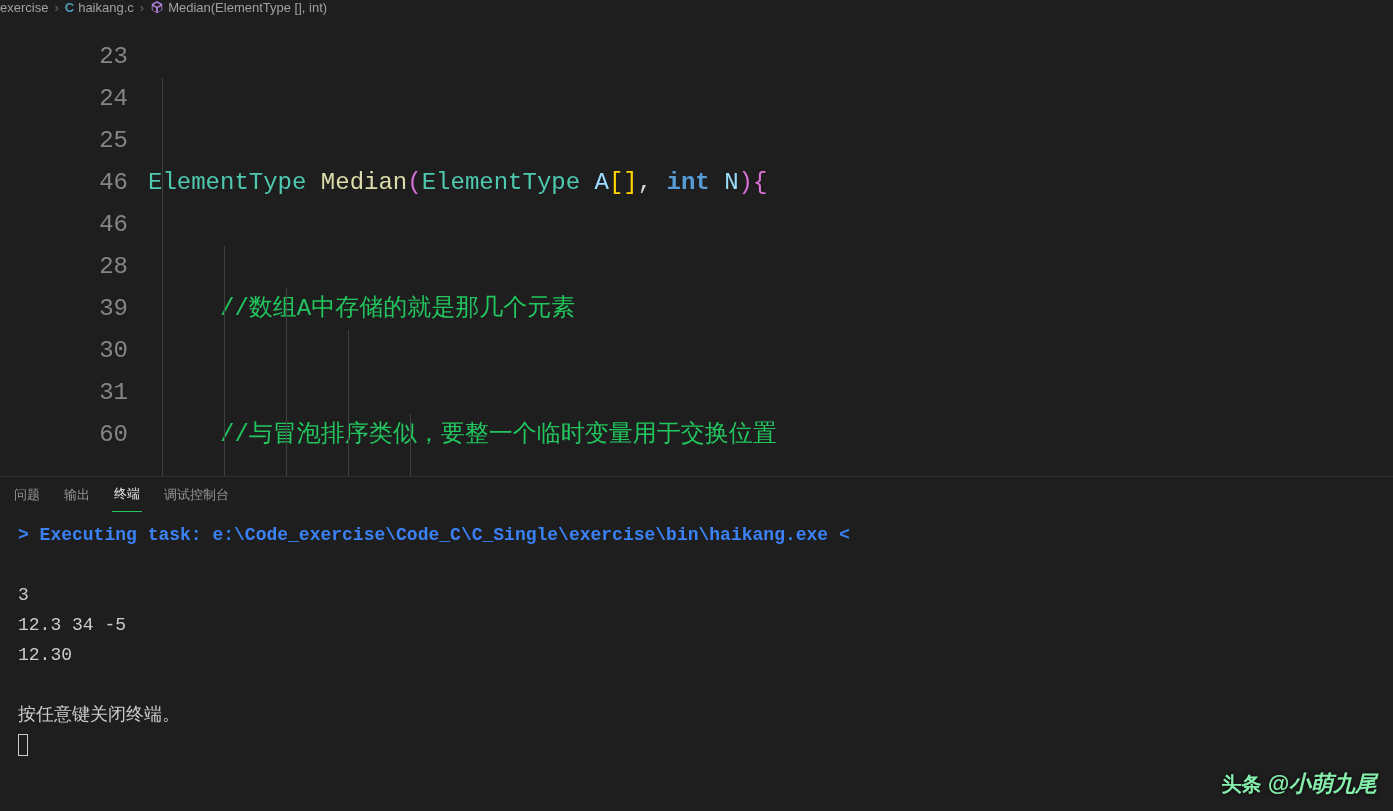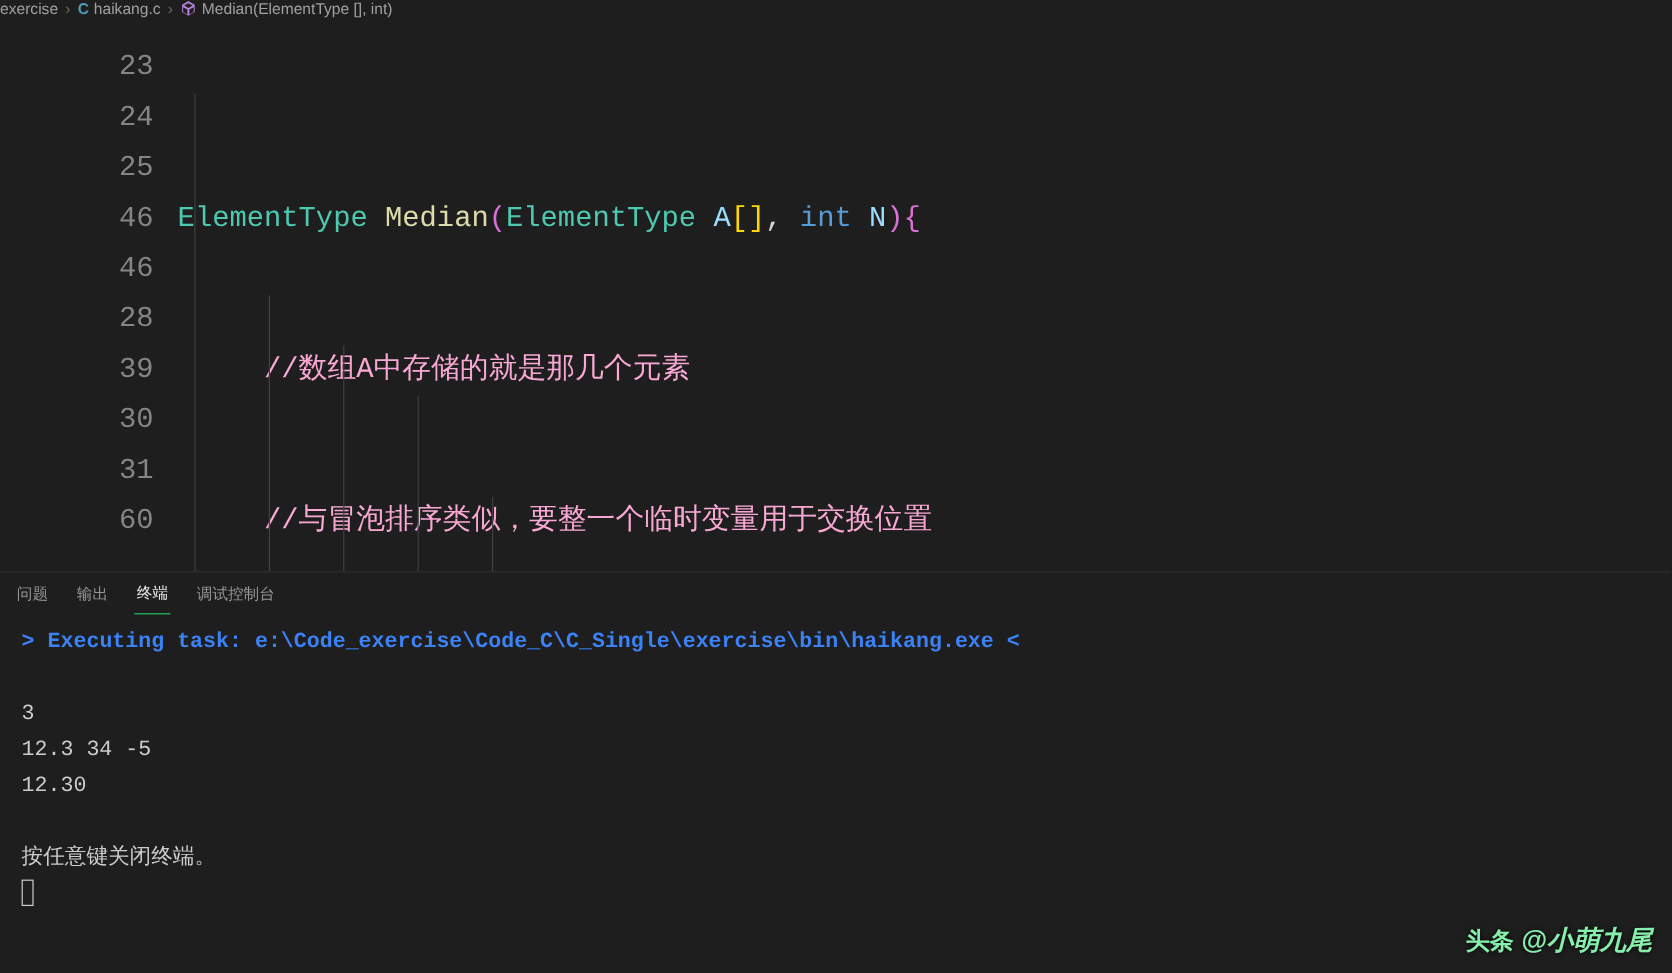--- a/index.html
+++ b/index.html
@@ -63,25 +63,25 @@
 .code-line { height: 42px; display: block; }
 .guide1 { position: absolute; left: 14px; top: 54px; bottom: 0; width: 1px; background: #404040; }
 .guide2 { position: absolute; left: 76px; top: 222px; bottom: 0; width: 1px; background: #404040; }
 .guide3 { position: absolute; left: 138px; top: 264px; bottom: 0; width: 1px; background: #404040; }
 .guide4 { position: absolute; left: 200px; top: 306px; bottom: 0; width: 1px; background: #404040; }
 .guide5 { position: absolute; left: 262px; top: 390px; bottom: 0; width: 1px; background: #404040; }
 
 .tk-type { color: #4ec9b0; }
 .tk-fn { color: #dcdcaa; }
 .tk-param { color: #9cdcfe; }
-.tk-keyword { color: #569cd6; }
+.tk-keyword { color: #569cd6; font-weight: bold; }
 .tk-punct { color: #d4d4d4; }
 .tk-brace { color: #da70d6; }
 .tk-brace2 { color: #ffd700; }
-.tk-comment { color: #f9a8d4; }
+.tk-comment { color: #22c55e; }
 
 .panel {
   border-top: 1px solid #2d2d2d;
   height: 335px;
   background: #1e1e1e;
 }
 .panel-tabs {
   display: flex;
   height: 35px;
   align-items: center;

